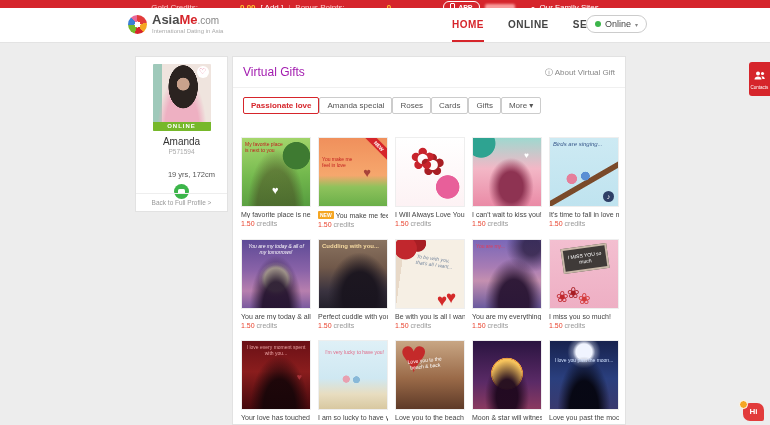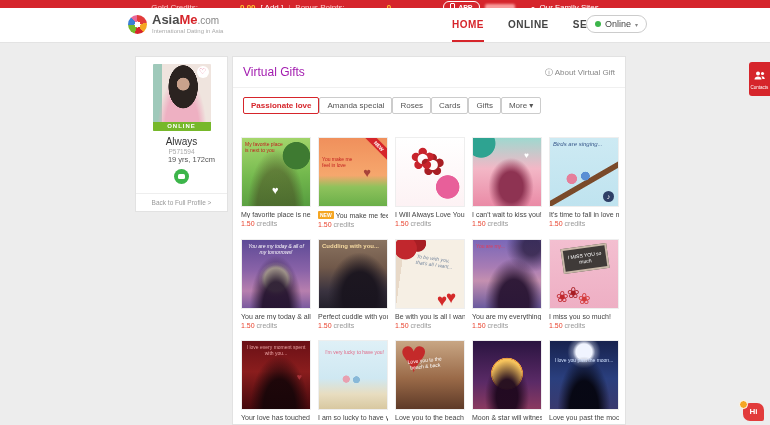--- a/index.html
+++ b/index.html
@@ -44,21 +44,21 @@
       radial-gradient(circle at 52% 30%, #c9a28c 0 11%, transparent 12%),
       radial-gradient(ellipse at 52% 34%, #2b2320 0 34%, transparent 35%),
       radial-gradient(ellipse at 50% 100%, #eeb0c2 0 42%, transparent 60%),
       linear-gradient(90deg,#9fc9ba 0 16%, #efe4de 16% 100%);}
   .fav{position:absolute;top:2px;right:2px;width:12px;height:12px;background:#fff;border-radius:50%;
        color:#e87a9a;font-size:8px;line-height:12px;text-align:center;cursor:pointer;}
   .online-ribbon{position:absolute;bottom:0;left:0;right:0;height:9px;background:#76b82a;color:#fff;
        font-size:6px;font-weight:bold;line-height:9px;letter-spacing:1px;}
   .pname{font-size:10px;color:#333;margin-top:5px;}
   .pid{font-size:6.5px;color:#aaa;margin-top:1px;}
-  .pstats{font-size:7.5px;color:#555;margin-top:0;padding-left:20px;}
+  .pstats{font-size:7.5px;color:#555;margin-top:15px;padding-left:20px;}
   .chatbtn{width:15px;height:15px;border-radius:50%;background:#3cb54a;margin:5px auto 0;cursor:pointer;}
   .chatbtn .bubble{width:7px;height:5px;background:#fff;border-radius:1.5px;margin:0 auto;position:relative;top:5px;}
   .backlink{position:absolute;bottom:0;left:0;right:0;border-top:1px solid #eee;padding:5px 0;
        font-size:6.5px;color:#999;cursor:pointer;}
   
   .main{position:absolute;left:232px;top:56px;width:394px;height:369px;background:#fff;
         border:1px solid #e2e2e2;box-sizing:border-box;overflow:hidden;}
   .main-head{display:flex;justify-content:space-between;align-items:center;padding:8px 10px;border-bottom:1px solid #f0f0f0;}
   .main-title{font-size:12px;font-weight:normal;color:#a21caf;}
   .about{font-size:8px;color:#888;cursor:pointer;padding-left:44px;}
@@ -134,21 +134,21 @@
     <span>Online</span>
     <span class="caret">▾</span>
   </div>
 </div>
 
 <div class="sidebar">
   <div class="photo">
     <div class="fav">♡</div>
     <div class="online-ribbon">ONLINE</div>
   </div>
-  <div class="pname">Always</div>
+  <div class="pname">Amanda</div>
   <div class="pid">P571594</div>
   <div class="pstats">19 yrs, 172cm</div>
   <div class="chatbtn">
       <div class="bubble"></div>
     </div>
   <div class="backlink">Back to Full Profile &gt;</div>
 </div>
 
 <div class="main">
   <div class="main-head">

